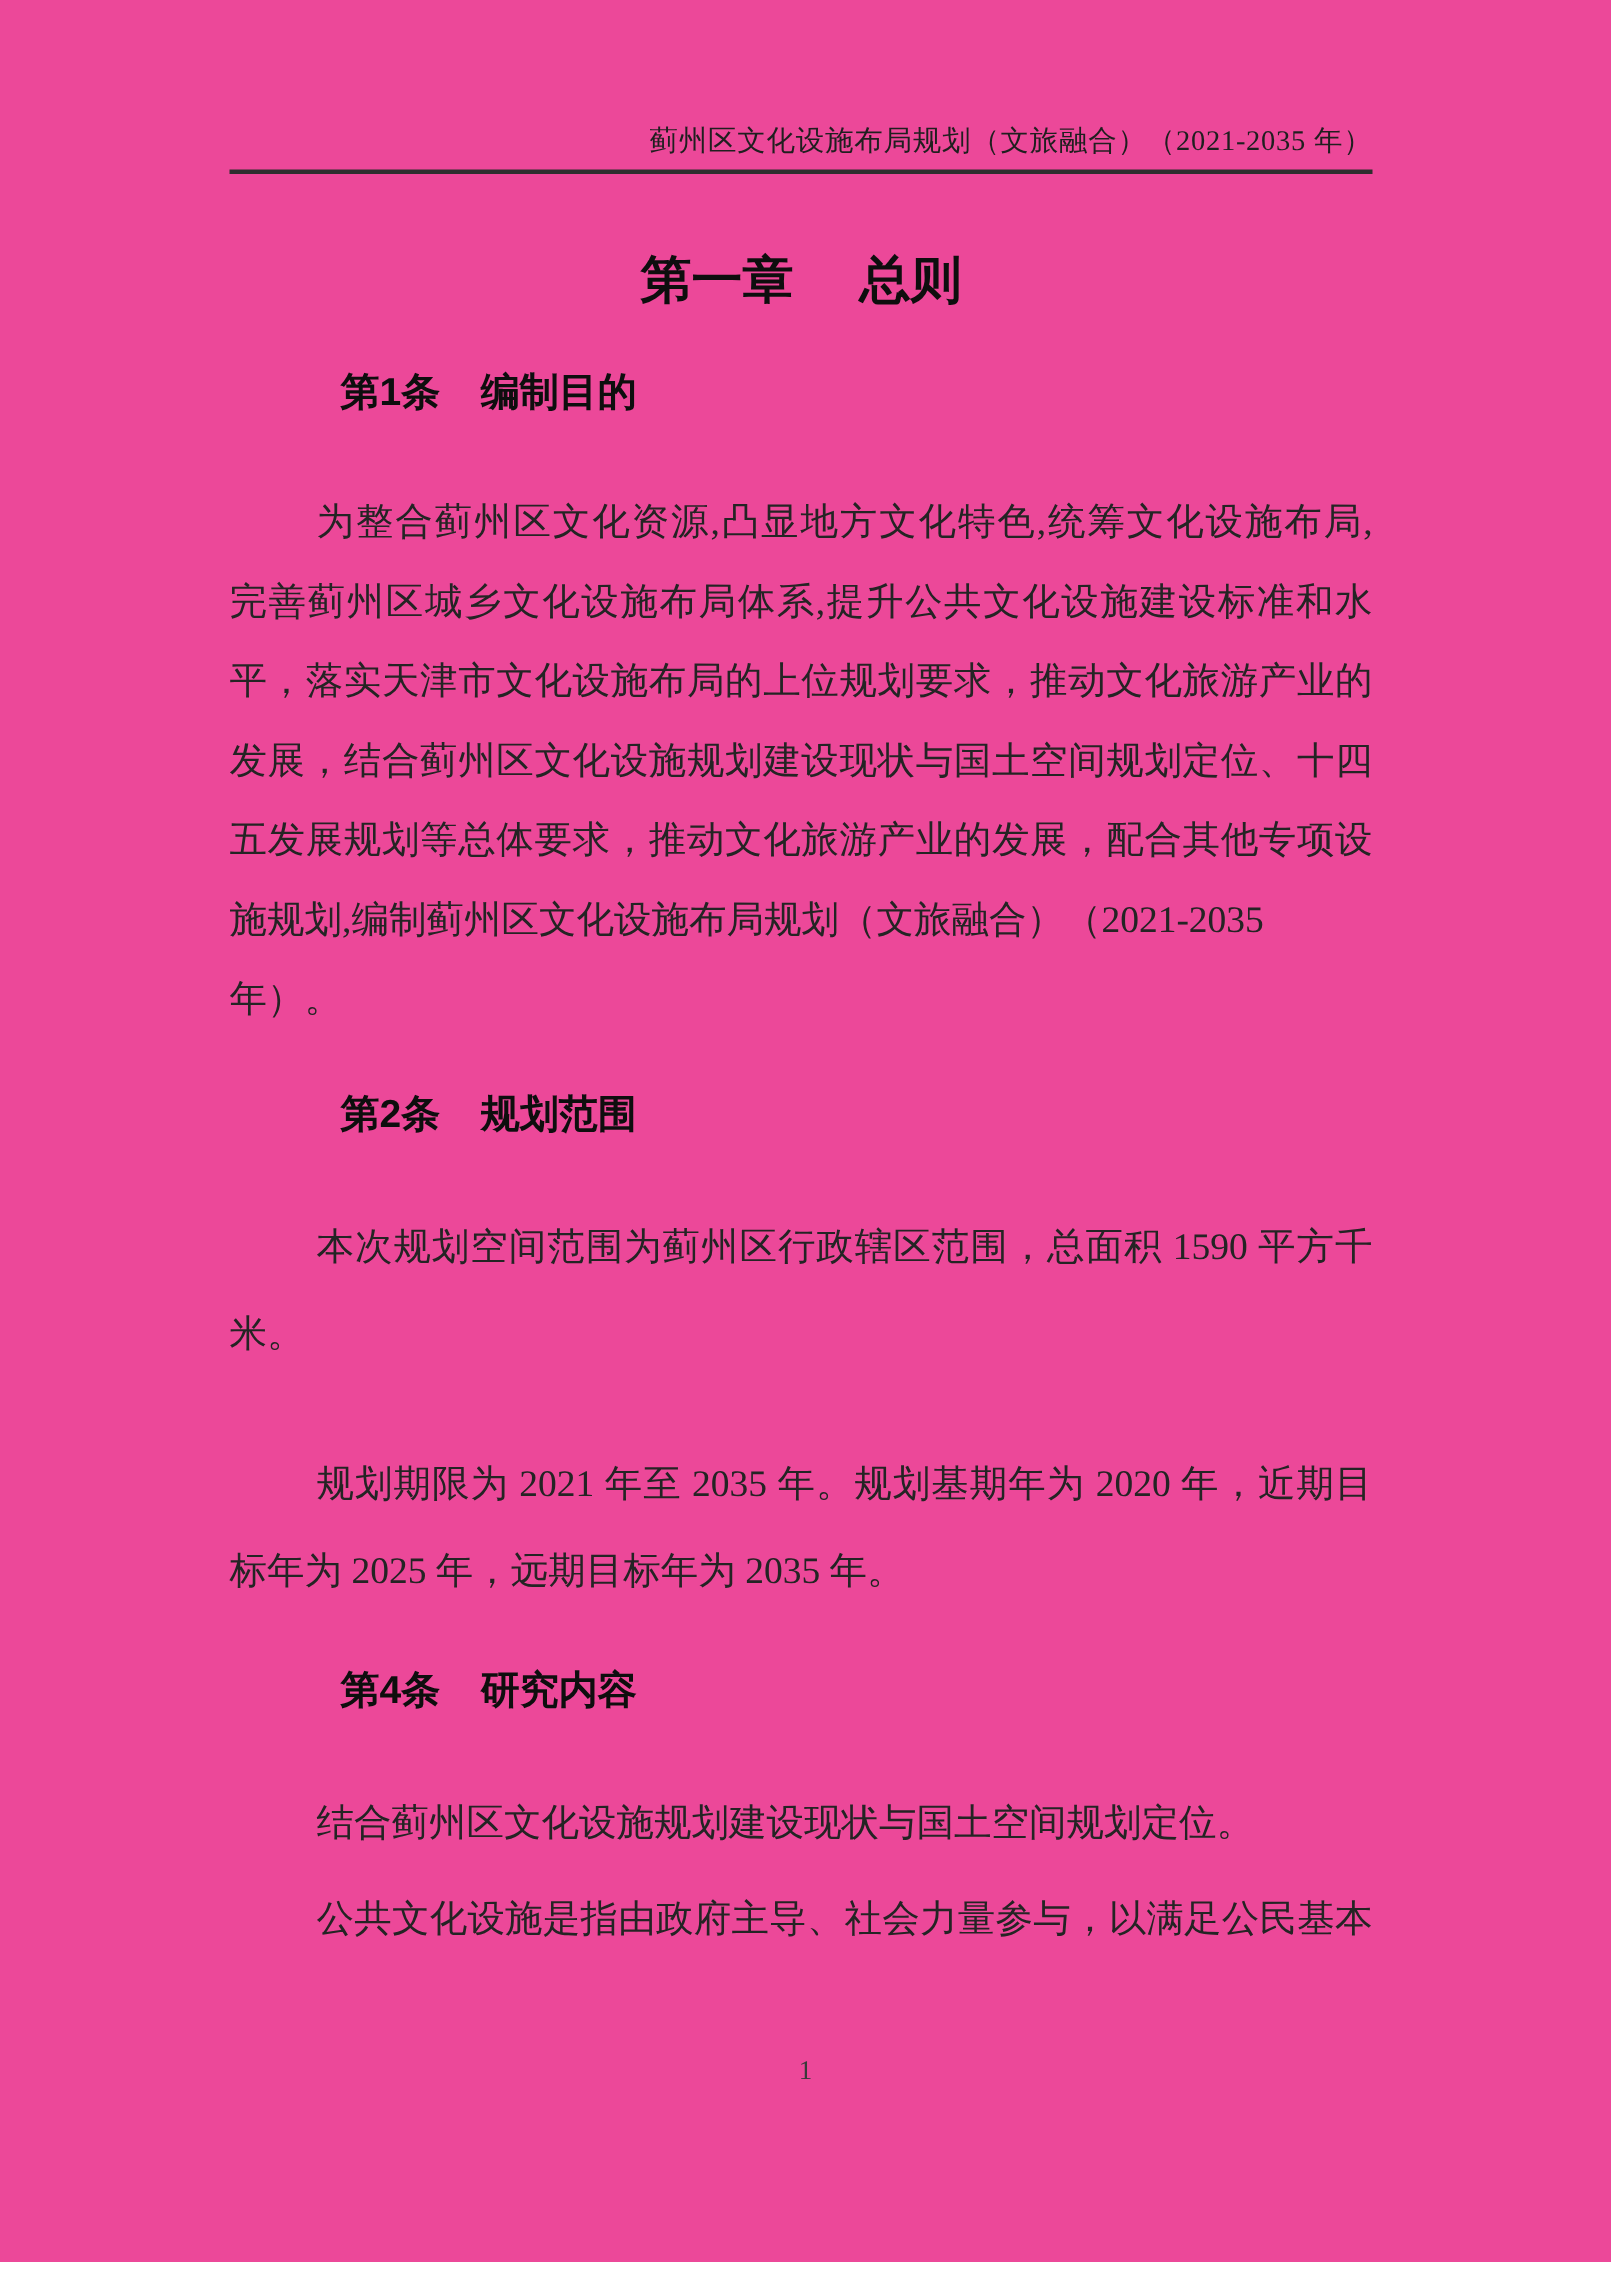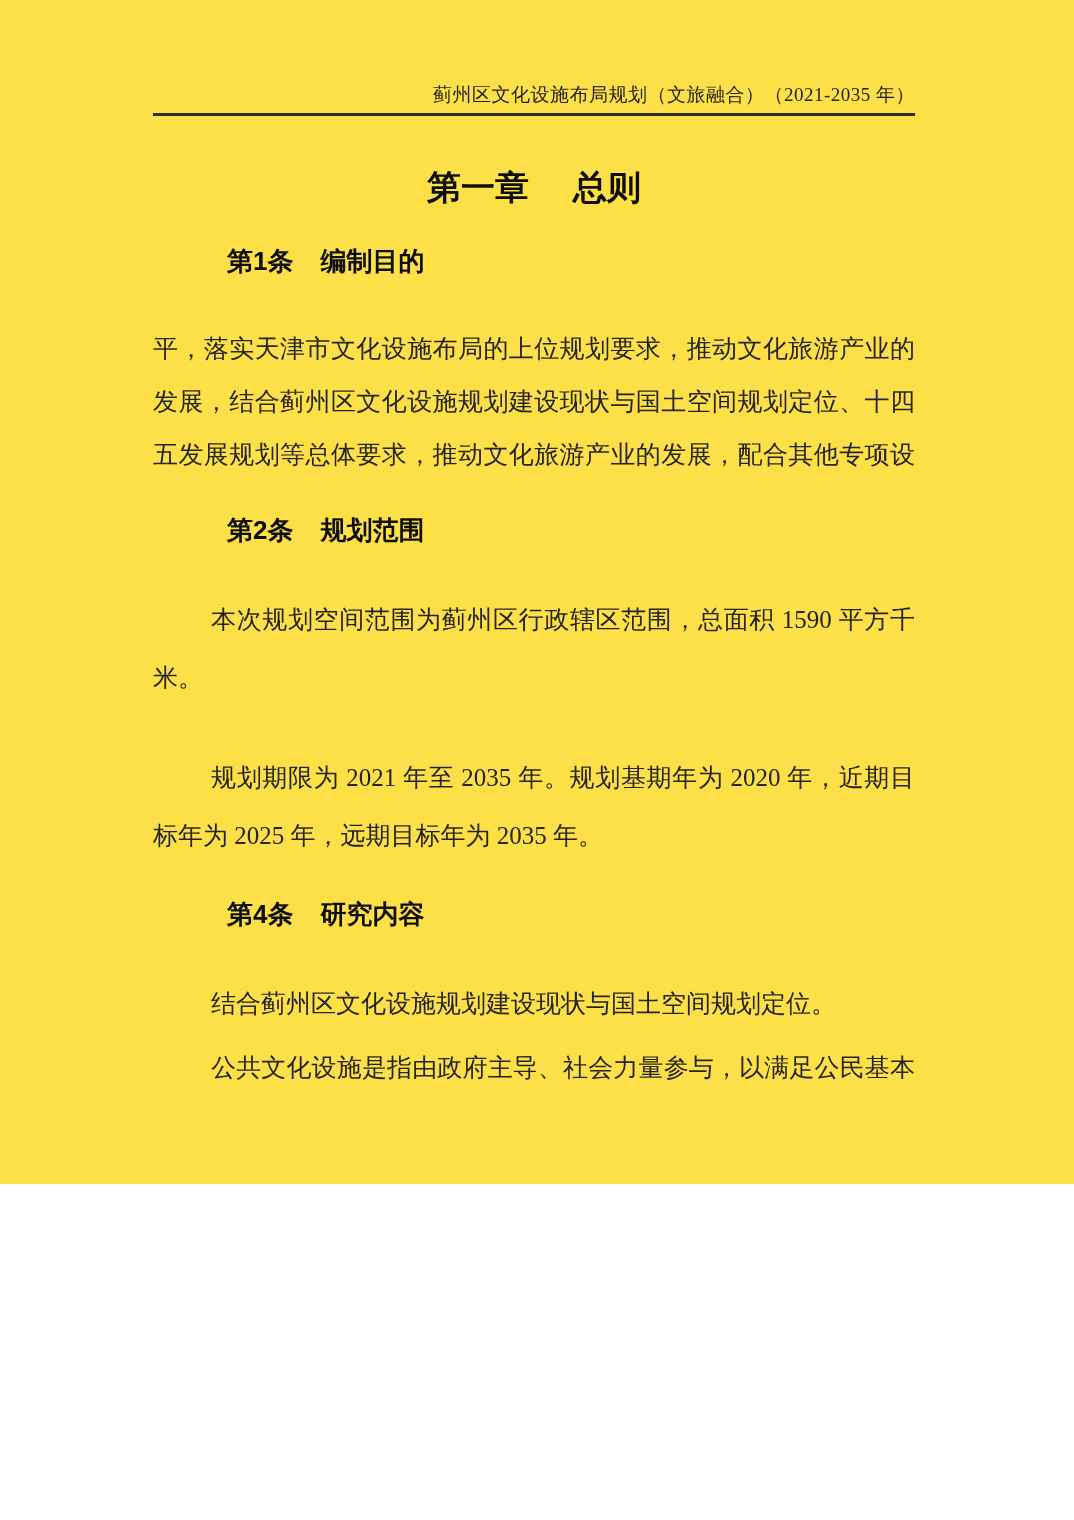--- a/index.html
+++ b/index.html
@@ -3,22 +3,22 @@
 <meta charset="utf-8">
 <style>
   html, body {
     margin: 0;
     padding: 0;
     background: #ffffff;
   }
   .page {
     position: relative;
     width: 1074px;
-    height: 1184px;
-    background: #fde047;
+    height: 1508px;
+    background: #ec4899;
     overflow: hidden;
     font-family: "Liberation Serif", "DejaVu Serif", serif;
     color: #242424;
   }
   .content {
     position: absolute;
     left: 153px;
     top: 0;
     width: 762px;
   }
@@ -105,23 +105,26 @@
       <span>总则</span>
     </div>
 
     <div id="sections-root">
   <div class="section">
     <div class="section-heading">
       <span class="sec-num">第1条</span>
       <span class="sec-title">编制目的</span>
     </div>
   <div class="para">
+            <div class="pline first">为整合蓟州区文化资源,凸显地方文化特色,统筹文化设施布局,</div>
+            <div class="pline">完善蓟州区城乡文化设施布局体系,提升公共文化设施建设标准和水</div>
             <div class="pline">平，落实天津市文化设施布局的上位规划要求，推动文化旅游产业的</div>
             <div class="pline">发展，结合蓟州区文化设施规划建设现状与国土空间规划定位、十四</div>
             <div class="pline">五发展规划等总体要求，推动文化旅游产业的发展，配合其他专项设</div>
+            <div class="pline free">施规划,编制蓟州区文化设施布局规划（文旅融合）（2021-2035 年）。</div>
           </div>
         </div>
 
   <div class="section">
     <div class="section-heading">
       <span class="sec-num">第2条</span>
       <span class="sec-title">规划范围</span>
     </div>
   <div class="para">
             <div class="pline first">本次规划空间范围为蓟州区行政辖区范围，总面积 1590 平方千</div>

